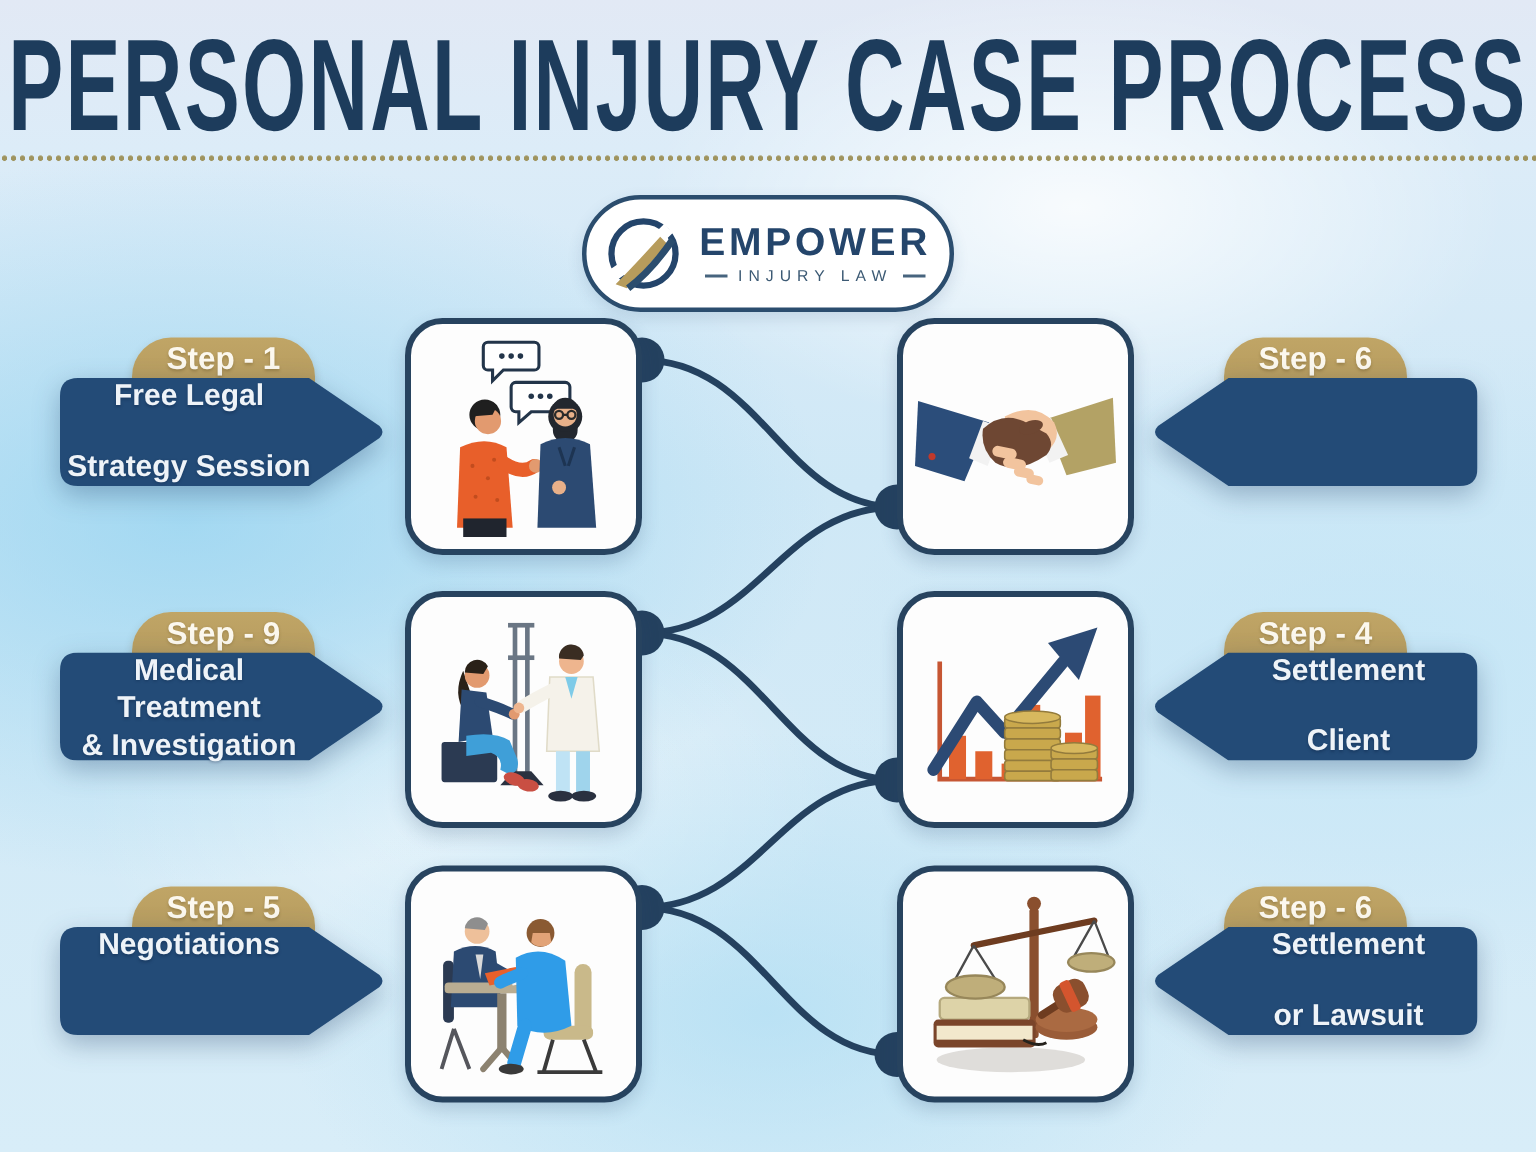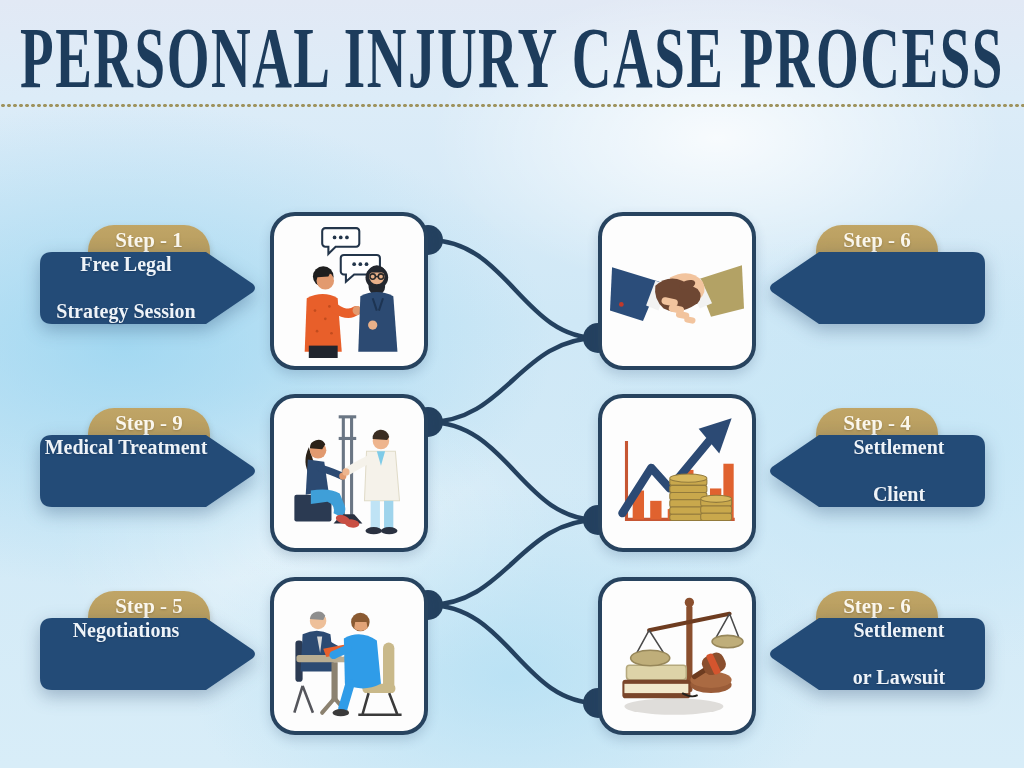--- a/index.html
+++ b/index.html
@@ -1,18 +1,18 @@
 <!DOCTYPE html>
 <html><head>
 <meta charset="utf-8">
 <style>
   html,body{margin:0;padding:0;background:#cfe6f4;}
   #canvas{
     position:relative;width:1024px;height:768px;overflow:hidden;
-    font-family:Liberation Serif, serif;
+    font-family:Liberation Sans, sans-serif;
     background:
       radial-gradient(60% 45% at 12% 45%, rgba(148,211,240,.75), rgba(148,211,240,0) 70%),
       radial-gradient(50% 40% at 90% 58%, rgba(196,230,247,.85), rgba(196,230,247,0) 72%),
       radial-gradient(45% 35% at 50% 88%, rgba(168,219,242,.6), rgba(168,219,242,0) 70%),
       radial-gradient(40% 28% at 70% 18%, rgba(255,255,255,.8), rgba(255,255,255,0) 70%),
       radial-gradient(35% 30% at 30% 70%, rgba(255,255,255,.45), rgba(255,255,255,0) 70%),
       linear-gradient(180deg,#e2e9f5 0%,#dcecf8 13%,#cfe8f6 42%,#d8edf8 100%);
   }
   
   .title{
@@ -66,20 +66,36 @@
   #connector-layer{position:absolute;top:0;left:0;z-index:1;}
 </style>
 </head>
 <body>
 
 <div id="canvas">
 
   <div class="title">PERSONAL INJURY CASE PROCESS</div>
   <div class="dotted-divider"></div>
 
+  <div class="logo-pill">
+    <svg width="52" height="52" viewBox="0 0 56 56">
+      <circle cx="28" cy="28" r="23" fill="#ffffff" stroke="#24456b" stroke-width="4.5"></circle>
+      <path d="M2,46 Q22,34 46,10" stroke="#ffffff" stroke-width="9" fill="none"></path>
+      <path d="M8,50 Q20,38 40,16 L45,21 Q28,41 16,53 Z" fill="#b79c5c"></path>
+      <path d="M17,53 Q34,40 49,18" stroke="#2b4d6e" stroke-width="5" fill="none"></path>
+    </svg>
+    <div class="logo-text">
+      <div class="logo-brand">EMPOWER</div>
+      <div class="logo-tagline-row">
+        <span class="logo-dash"></span>
+        <span class="logo-tagline">INJURY LAW</span>
+        <span class="logo-dash"></span>
+      </div>
+    </div>
+  </div>
 
   <svg id="connector-layer" width="1024" height="768">
     <g fill="none" stroke="#24415f" stroke-width="4.5">
       <path d="M428,240 C508,240 522,338 598,338"></path>
       <path d="M598,338 C520,338 506,422 428,422"></path>
       <path d="M428,422 C508,422 522,520 598,520"></path>
       <path d="M598,520 C520,520 506,605 428,605"></path>
       <path d="M428,605 C508,605 522,703 598,703"></path>
     </g>
     <g fill="#24415f">
@@ -117,20 +133,21 @@
   <div class="badge" style="left:88px;top:408px;">
     <span class="badge-label">Step - 9</span>
   </div>
   <div class="banner" style="left:40px;top:435px;">
     <svg width="217" height="72" viewBox="0 0 217 72">
       <path d="M12,0 H166 L213,32 Q217,36 213,40 L166,72 H12 Q0,72 0,60 V12 Q0,0 12,0 Z" fill="#234b77"></path>
     </svg>
   </div>
   <div class="banner-text" style="left:40px;top:435px;">
     <span class="banner-line">Medical Treatment</span>
+    <span class="banner-line">&amp; Investigation</span>
   </div>
 
   <div class="badge" style="left:816px;top:408px;">
     <span class="badge-label">Step - 4</span>
   </div>
   <div class="banner" style="left:768px;top:435px;">
     <svg width="217" height="72" viewBox="0 0 217 72">
       <path d="M205,0 H51 L4,32 Q0,36 4,40 L51,72 H205 Q217,72 217,60 V12 Q217,0 205,0 Z" fill="#234b77"></path>
     </svg>
   </div>

